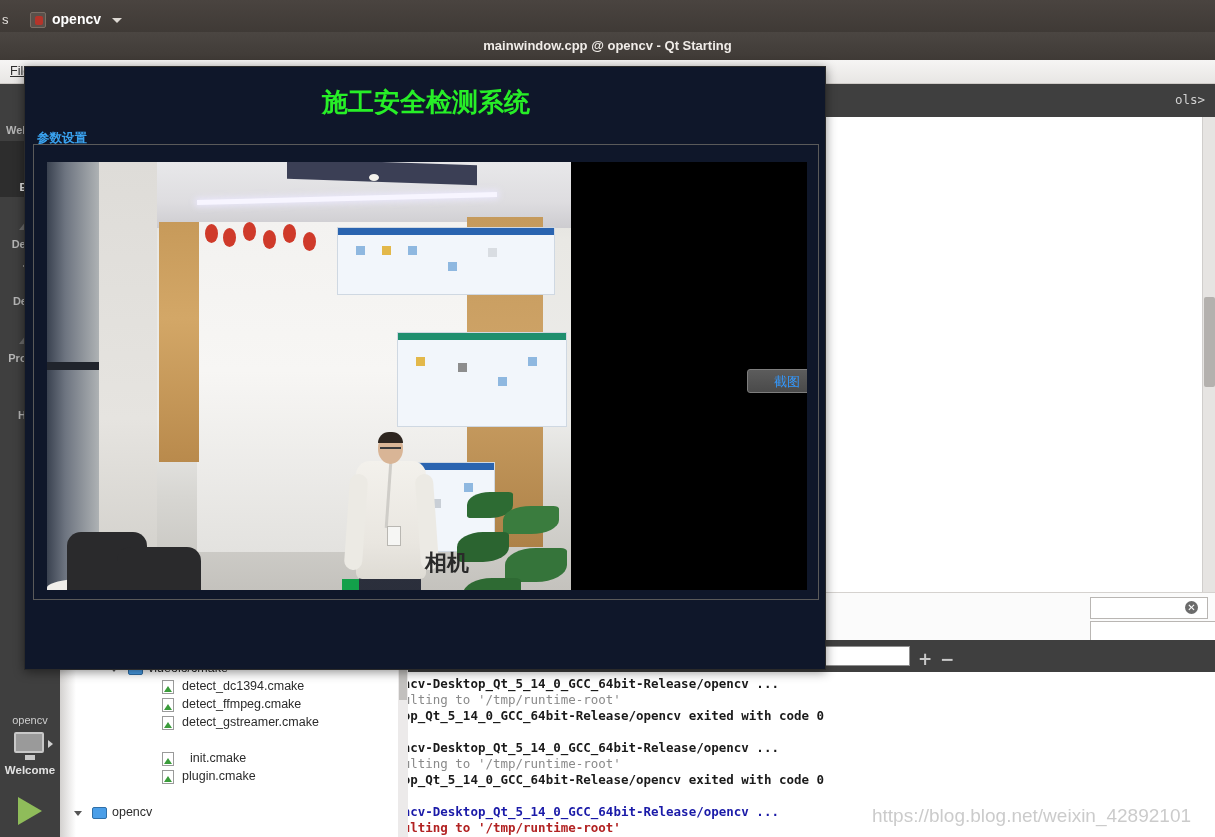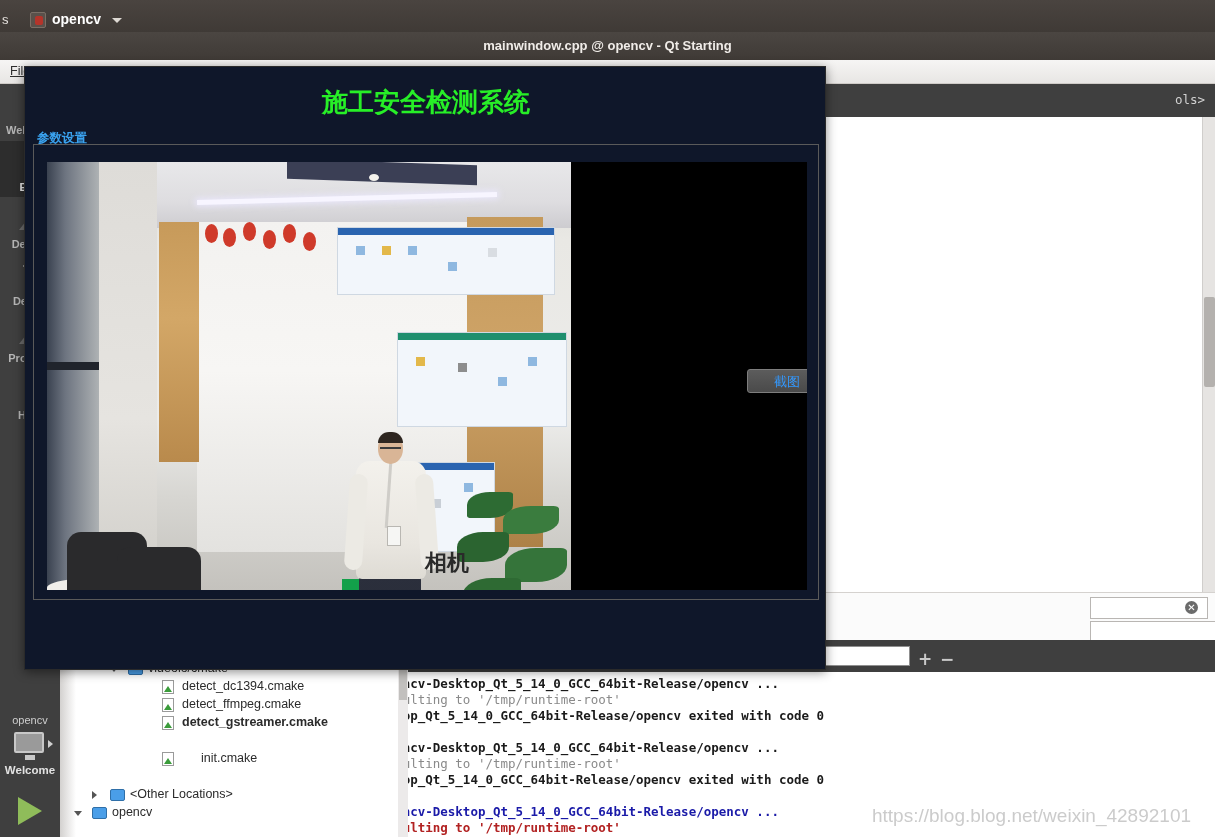--- a/index.html
+++ b/index.html
@@ -552,30 +552,29 @@
         <div class="fb-row" style="left: 0px; top: 38px; width: 348px;">
           <div class="fb-file" style="left: 102px;"></div>
           <div class="fb-label" style="left: 122px;">detect_dc1394.cmake</div>
         </div>
         <div class="fb-row" style="left: 0px; top: 56px; width: 348px;">
           <div class="fb-file" style="left: 102px;"></div>
           <div class="fb-label" style="left: 122px;">detect_ffmpeg.cmake</div>
         </div>
         <div class="fb-row" style="left: 0px; top: 74px; width: 348px;">
           <div class="fb-file" style="left: 102px;"></div>
-          <div class="fb-label" style="left: 122px; font-weight: bold;">detect_gstreamer.cmake</div>
+          <div class="fb-label" style="left: 122px;">detect_gstreamer.cmake</div>
         </div>
         <div class="fb-row" style="left: 0px; top: 110px; width: 348px;">
           <div class="fb-file" style="left: 102px;"></div>
-          <div class="fb-label" style="left: 133px; padding-left: 8px;">init.cmake</div>
-        </div>
-        <div class="fb-row" style="left: 0px; top: 146px; width: 348px;">
-          <div class="fb-arrow" style="left: 32px;"></div>
-          <div class="fb-folder" style="left: 50px;"></div>
-          <div class="fb-label" style="left: 70px;">&lt;Other Locations&gt;</div>
+          <div class="fb-label" style="left: 122px; padding-left: 8px;">init.cmake</div>
+        </div>
+        <div class="fb-row" style="left: 0px; top: 128px; width: 348px;">
+          <div class="fb-file" style="left: 102px;"></div>
+          <div class="fb-label" style="left: 122px;">plugin.cmake</div>
         </div>
         <div class="fb-row" style="left: 0px; top: 164px; width: 348px;">
           <div class="fb-arrow open" style="left: 14px;"></div>
           <div class="fb-folder" style="left: 32px;"></div>
           <div class="fb-label" style="left: 52px;">opencv</div>
         </div>
       </div>
   </div>
 
   <div class="app-dialog">

